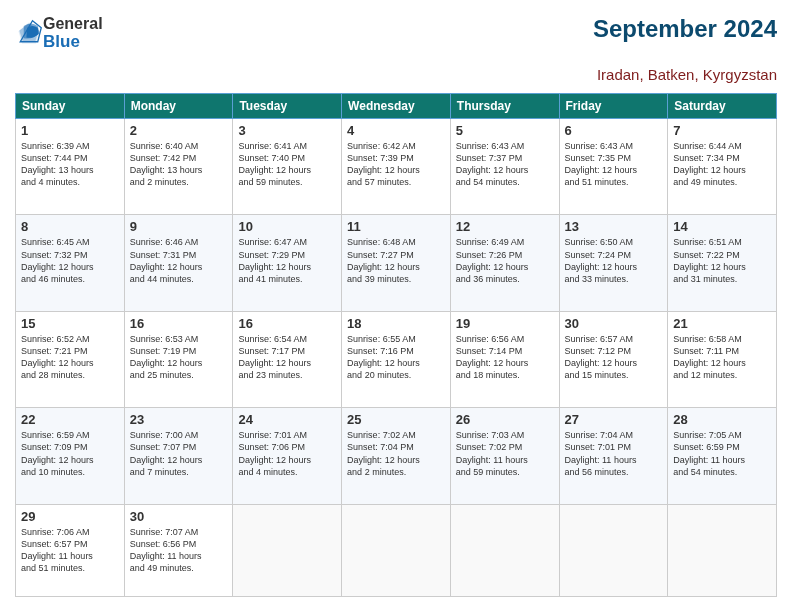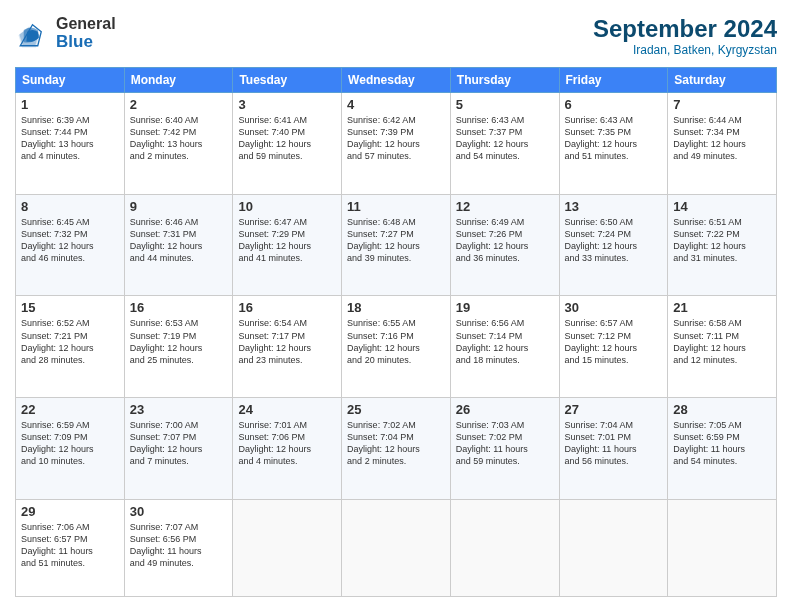--- a/index.html
+++ b/index.html
@@ -18,22 +18,22 @@
       flex-direction: column;
     }
     .header {
       display: flex;
       justify-content: space-between;
       align-items: flex-start;
       margin-bottom: 10px;
     }
     .logo {
       display: flex;
-      align-items: flex-end;
-      gap: 13px;
+      align-items: center;
+      gap: 0;
     }
     .logo-text {
       display: flex;
       flex-direction: column;
       line-height: 1.1;
     }
     .logo-general {
       font-size: 16px;
       font-weight: bold;
       color: #333;
@@ -50,32 +50,33 @@
     .title-block {
       text-align: right;
     }
     .title-month {
       font-size: 24px;
       font-weight: bold;
       color: #0c4a6e;
       text-align: center;
     }
     .title-location {
-      font-size: 12px;
-      color: #0369a1;
+      font-size: 15px;
+      color: #7f1d1d;
+      margin-top: 23px;
     }
     .calendar {
       flex: 1;
       border: 1px solid #ccc;
       border-collapse: collapse;
       width: 100%;
       table-layout: fixed;
     }
     .calendar th {
-      background: #3b82f6;
+      background: #0f766e;
       color: #fff;
       font-size: 12px;
       font-weight: bold;
       text-align: left;
       padding: 5px 6px;
       border: 1px solid #5a9fd4;
     }
     .calendar td {
       vertical-align: top;
       padding: 4px 5px;

